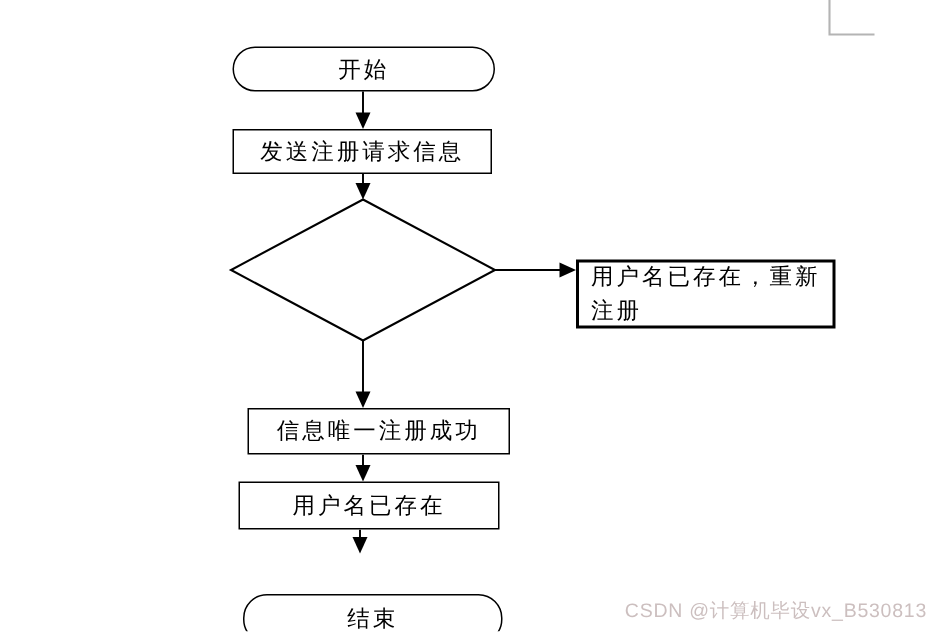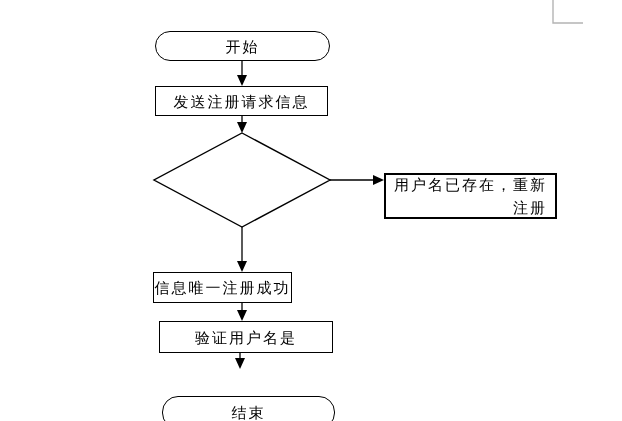--- a/index.html
+++ b/index.html
@@ -48,21 +48,21 @@
     stroke: var(--artifact-line);
     stroke-width: 1.4;
     fill: none;
   }
   .node {
     position: absolute;
     box-sizing: border-box;
     display: flex;
     align-items: center;
     justify-content: center;
-    text-align: right;
+    text-align: left;
     background: var(--node-fill);
     border: 1.4px solid var(--node-border);
     color: #000000;
     font-size: 15px;
     letter-spacing: 2px;
     line-height: 23px;
     white-space: pre-line;
   }
   .node.terminator { border-radius: 16px; }
   .node.no-box {
@@ -111,20 +111,21 @@
   </svg>
 
   <div class="node terminator" style="left:155px; top:31px; width:175px; height:30px;">开始</div>
 
   <div class="node" style="left:155px; top:86px; width:173px; height:30px;">发送注册请求信息</div>
 
 
   <div class="node thick" style="left:384px; top:157px; width:173px; height:46px;">用户名已存在，重新
 注册</div>
 
-  <div class="node" style="left:153px; top:272px; width:139px; height:31px;">信息唯一注册成功</div>
+  <div class="node" style="left:165px; top:272px; width:175px; height:31px;">信息唯一注册成功</div>
 
-  <div class="node" style="left:159px; top:321px; width:174px; height:32px;">验证用户名是</div>
+  <div class="node" style="left:159px; top:321px; width:174px; height:32px;">用户名已存在</div>
 
   <div class="node terminator" style="left:162px; top:369px; width:173px; height:33px;margin-top:27px;">结束</div>
 
+  <div class="watermark">CSDN @计算机毕设vx_B530813</div>
 
 </div>
 
 </body></html>

